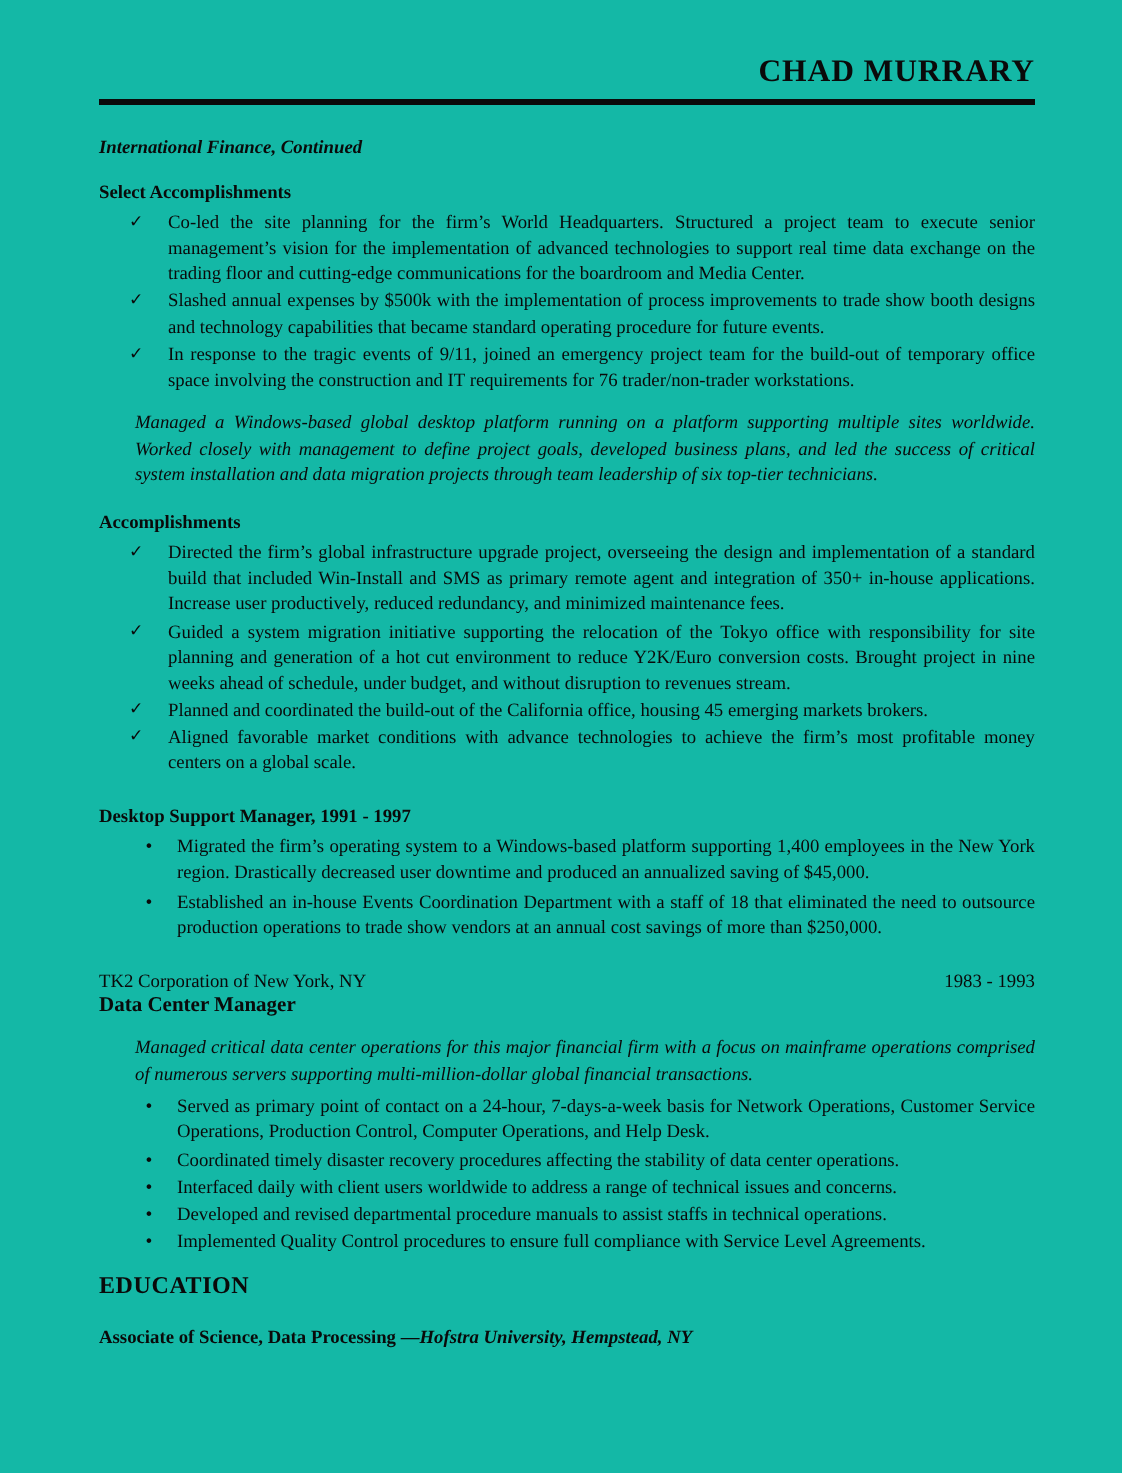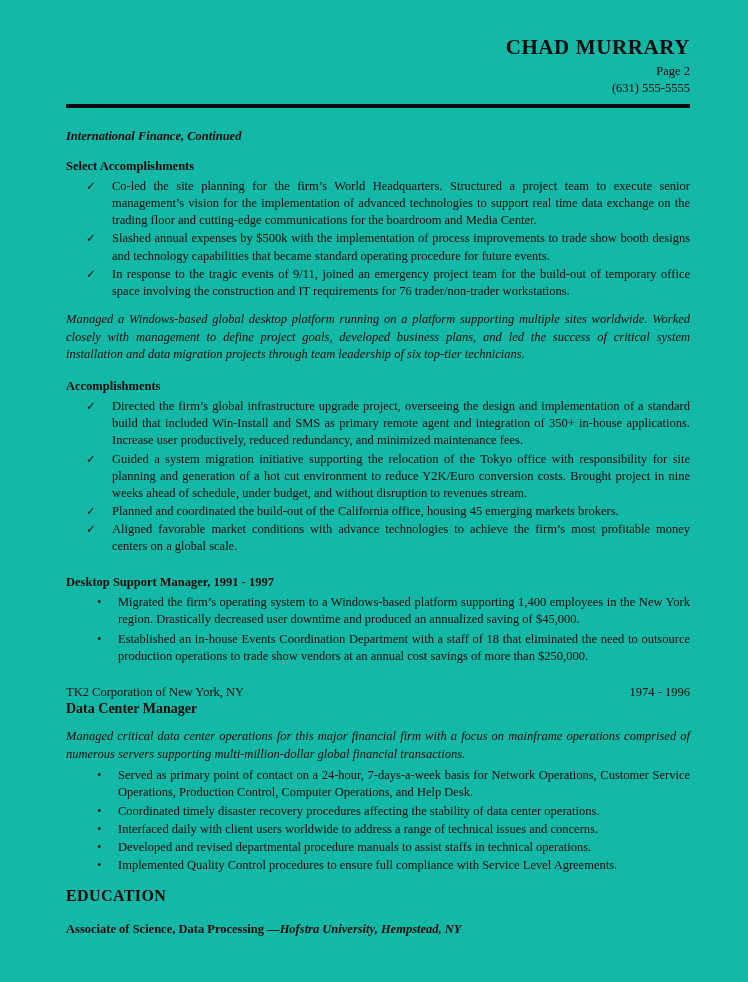--- a/index.html
+++ b/index.html
@@ -84,20 +84,21 @@
     font-size: 14px;
     font-weight: bold;
     margin-top: 1px;
   }
   .summary {
     margin-top: 11px;
     font-size: 12.5px;
     font-style: italic;
     line-height: 1.42;
     text-align: justify;
+    margin-left: 24px;
   }
 
   
   ul.blist {
     list-style: none;
     margin: 4px 0 0 0;
     padding: 0;
   }
   ul.blist li {
     position: relative;
@@ -152,24 +153,20 @@
   }
 </style>
 </head>
 <body>
 
 <div class="page">
   <div class="content">
 
     <div class="doc-header">
       <div class="cand-name">CHAD MURRARY</div>
-      <div class="header-meta">
-        <div>Page 2</div>
-        <div>(631) 555-5555</div>
-      </div>
     </div>
     <div class="rule"></div>
 
     <div class="continued-head">International Finance, Continued</div>
 
     <div class="sub-head">Select Accomplishments</div>
     <ul class="blist check">
       <li>
         <span class="mk">✓</span>
         <span>Co-led the site planning for the firm’s World Headquarters. Structured a project team to execute senior management’s vision for the implementation of advanced technologies to support real time data exchange on the trading floor and cutting-edge communications for the boardroom and Media Center.</span>
@@ -213,21 +210,21 @@
         <span>Migrated the firm’s operating system to a Windows-based platform supporting 1,400 employees in the New York region. Drastically decreased user downtime and produced an annualized saving of $45,000.</span>
       </li>
       <li>
         <span class="mk">•</span>
         <span>Established an in-house Events Coordination Department with a staff of 18 that eliminated the need to outsource production operations to trade show vendors at an annual cost savings of more than $250,000.</span>
       </li>
     </ul>
 
     <div class="job-row">
       <span class="company">TK2 Corporation of New York, NY</span>
-      <span class="dates">1974 - 1996</span>
+      <span class="dates">1983 - 1993</span>
     </div>
     <div class="job-title">Data Center Manager</div>
     <div class="summary">Managed critical data center operations for this major financial firm with a focus on mainframe operations comprised of numerous servers supporting multi-million-dollar global financial transactions.</div>
 
     <ul class="blist dot tight list-gap">
       <li>
         <span class="mk">•</span>
         <span>Served as primary point of contact on a 24-hour, 7-days-a-week basis for Network Operations, Customer Service Operations, Production Control, Computer Operations, and Help Desk.</span>
       </li>
       <li>

